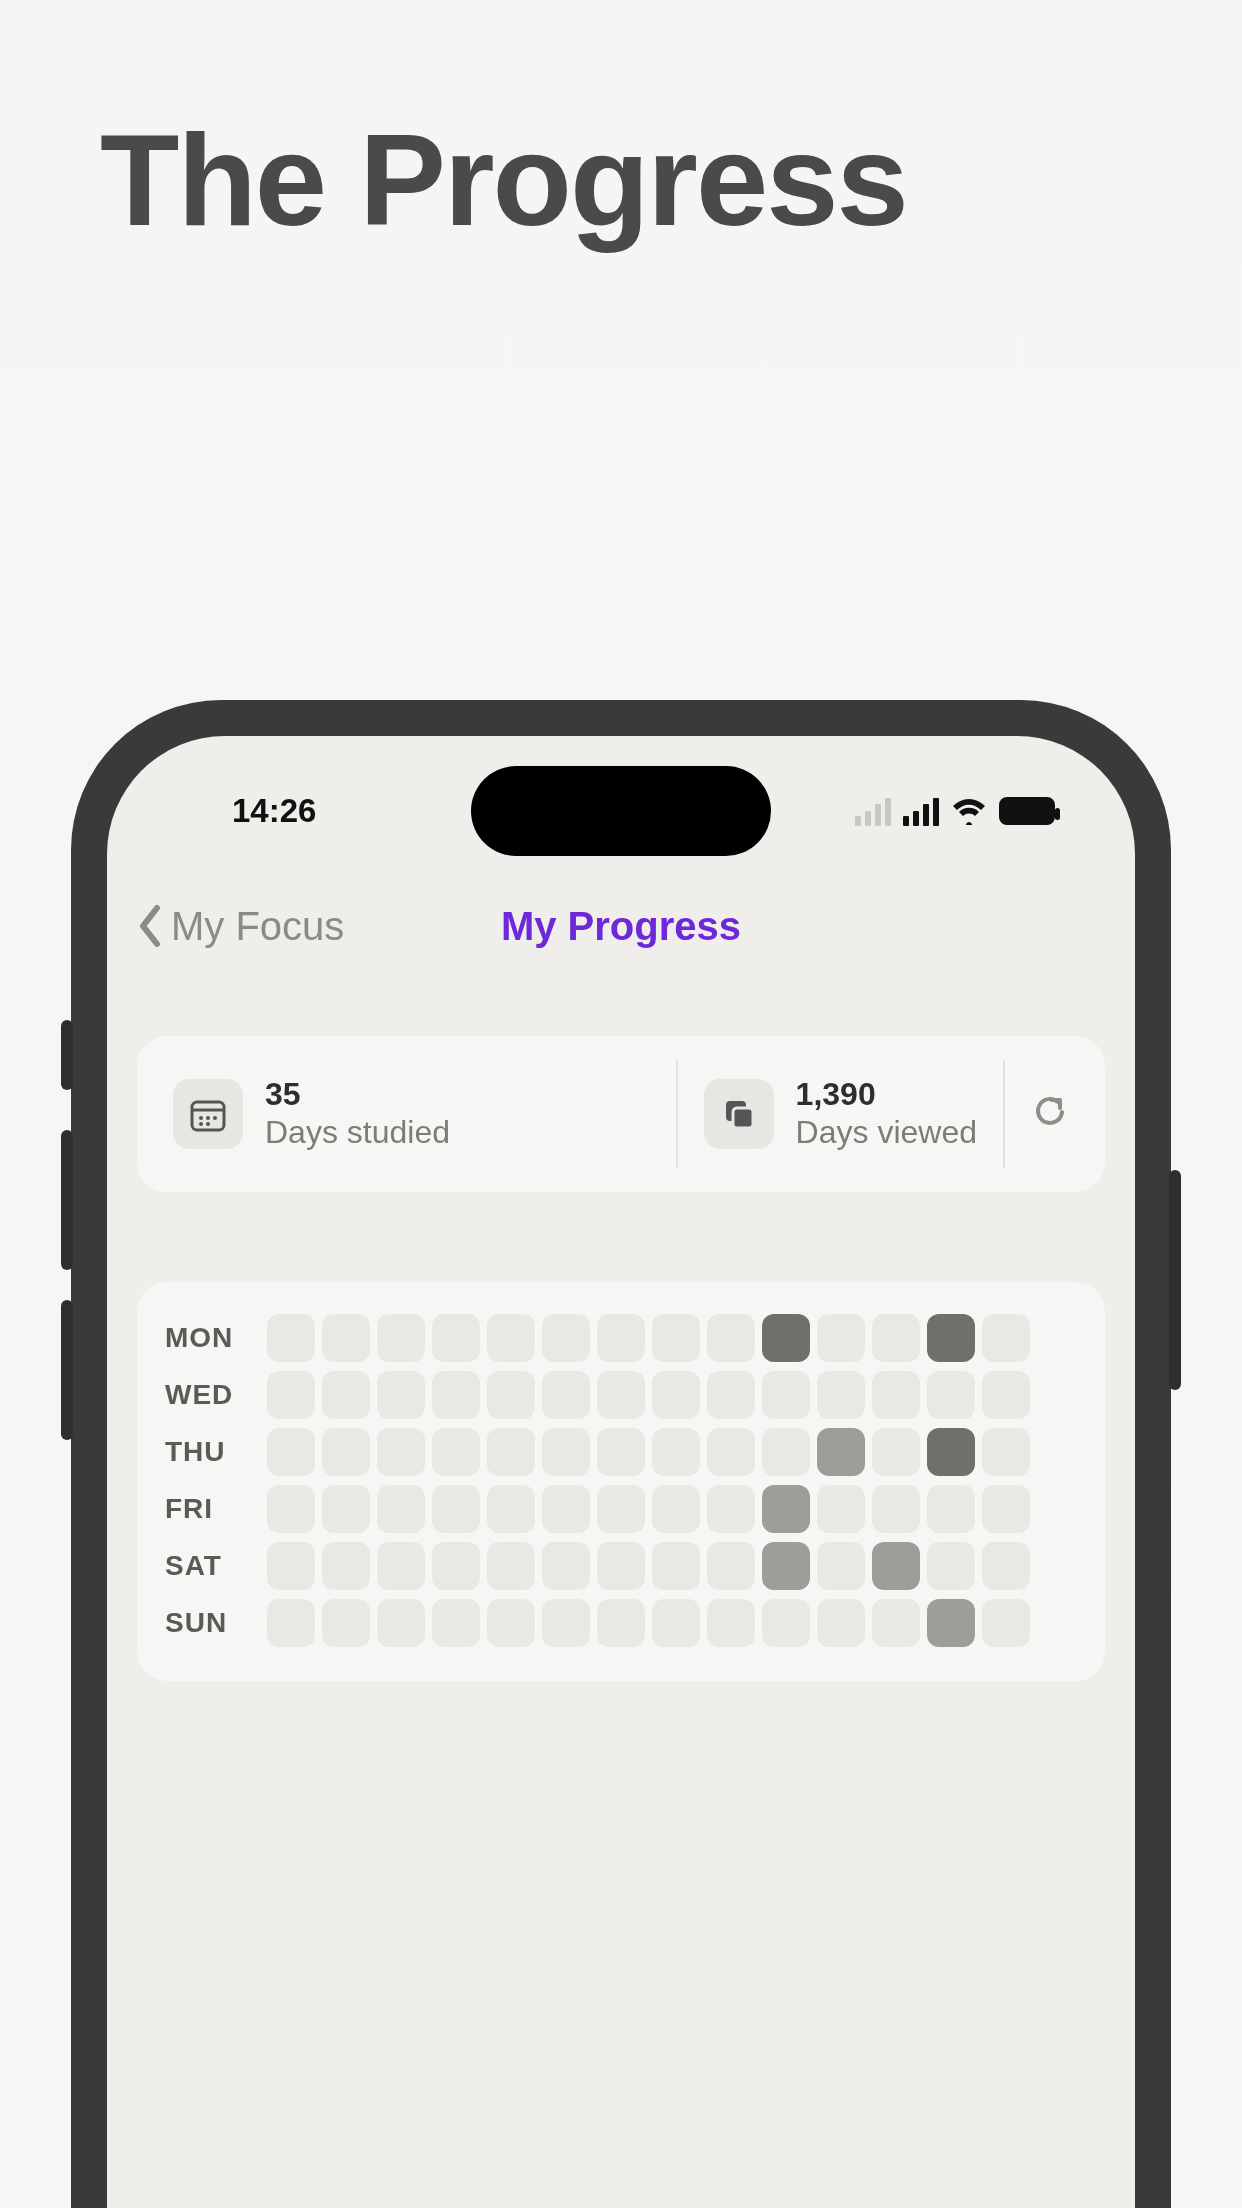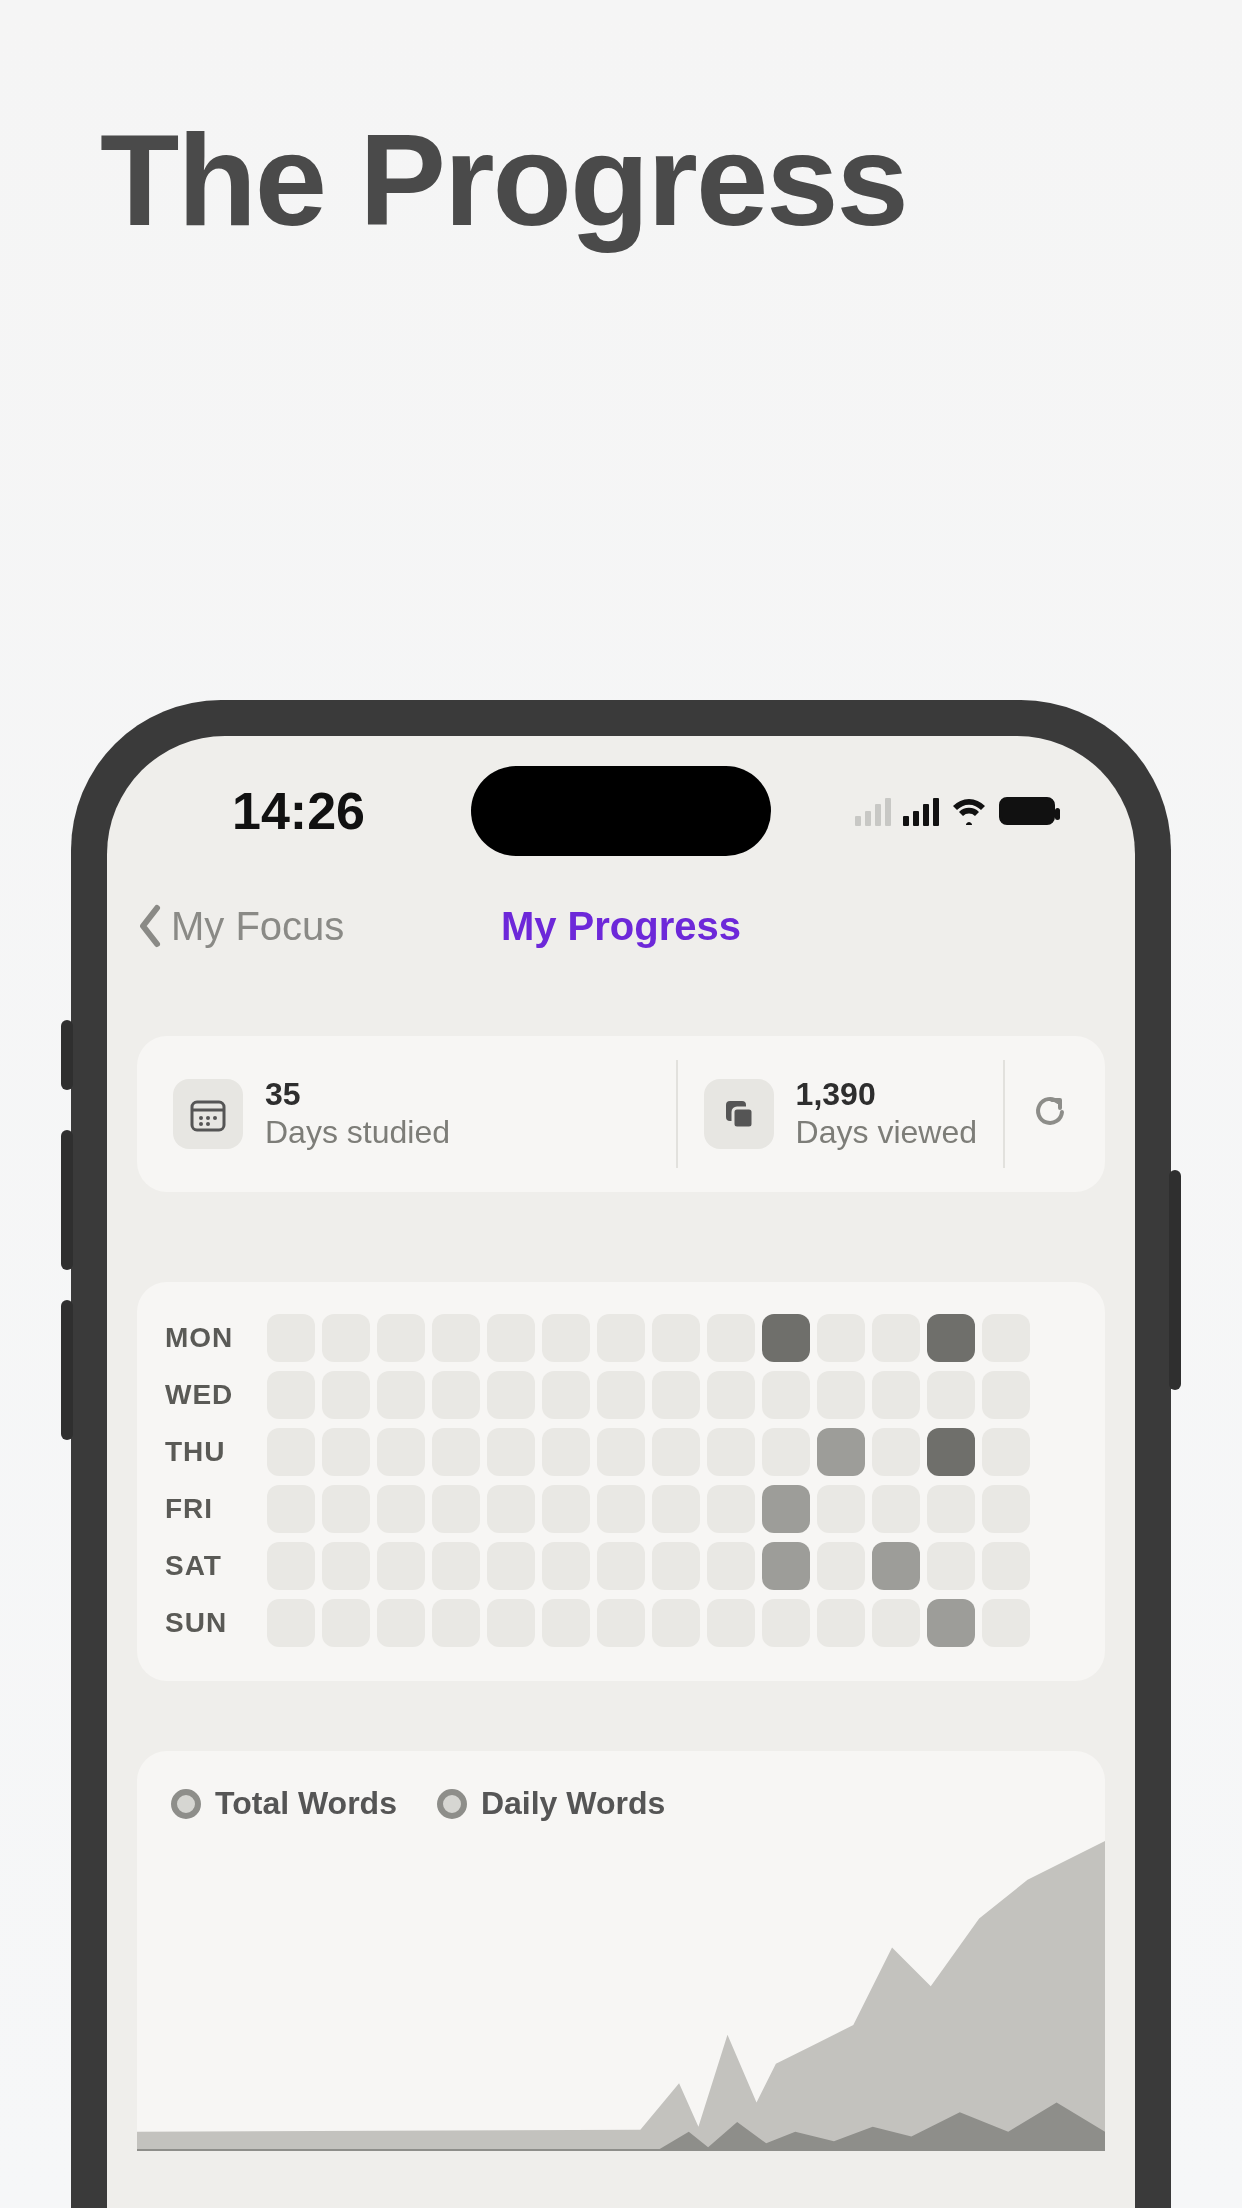--- a/index.html
+++ b/index.html
@@ -63,21 +63,21 @@
   .status-bar {
     position: absolute;
     top: 35px; left: 0; right: 0;
     height: 80px;
     display: flex;
     align-items: center;
     justify-content: space-between;
     padding: 0 70px;
     z-index: 10;
   }
-  .status-time { font-size: 52px; font-weight: 600; color:#111; margin-left: 55px;}
+  .status-time { font-size: 33px; font-weight: 600; color:#111; margin-left: 55px;}
   .status-right { display:flex; align-items:center; gap:12px; margin-right:10px;}
   .sig-bars { display:flex; align-items:flex-end; gap:4px; height:30px;}
   .sig-bars span { width:6px; background:#111; border-radius:1px;}
   .sig-bars span:nth-child(1){height:10px;} .sig-bars span:nth-child(2){height:15px;}
   .sig-bars span:nth-child(3){height:22px;} .sig-bars span:nth-child(4){height:28px;}
   .sig-bars.ghost span{ background:#c8c8c5;}
   .wifi-icon svg{display:block;}
   .battery { width:56px; height:28px; border:3px solid #111; border-radius:8px; position:relative; background:#111;}
   .battery::after{content:""; position:absolute; right:-8px; top:8px; width:5px; height:12px; background:#111; border-radius:3px;}
 
@@ -378,34 +378,16 @@
               <div class="cell"></div>
               <div class="cell"></div>
               <div class="cell"></div>
               <div class="cell"></div>
               <div class="cell lv2"></div>
               <div class="cell"></div>
             </div>
           </div>
         </div>
 
-      <div class="chart-card">
-        <div class="legend">
-          <div class="legend-item">
-            <span class="legend-dot"></span>
-            <span class="legend-label">Total Words</span>
-          </div>
-          <div class="legend-item">
-            <span class="legend-dot"></span>
-            <span class="legend-label">Daily Words</span>
-          </div>
-        </div>
-        <div class="chart-area">
-          <svg viewBox="0 0 1000 320" preserveAspectRatio="none">
-            <path d="M 0 320 L 0 300 L 520 298 L 560 250 L 580 295 L 610 200 L 640 270 L 660 230 L 700 210 L 740 190 L 780 110 L 820 150 L 870 80 L 920 40 L 1000 0 L 1000 320 Z" fill="#c3c2be"></path>
-            <path d="M 0 318 L 540 318 L 570 300 L 590 316 L 620 290 L 650 312 L 680 300 L 720 310 L 760 295 L 800 305 L 850 280 L 900 300 L 950 270 L 1000 300 L 1000 320 L 0 320 Z" fill="#8e8e8a"></path>
-          </svg>
-        </div>
-      </div>
 
     </div>
   </div>
 </div>
 
 </body></html>

